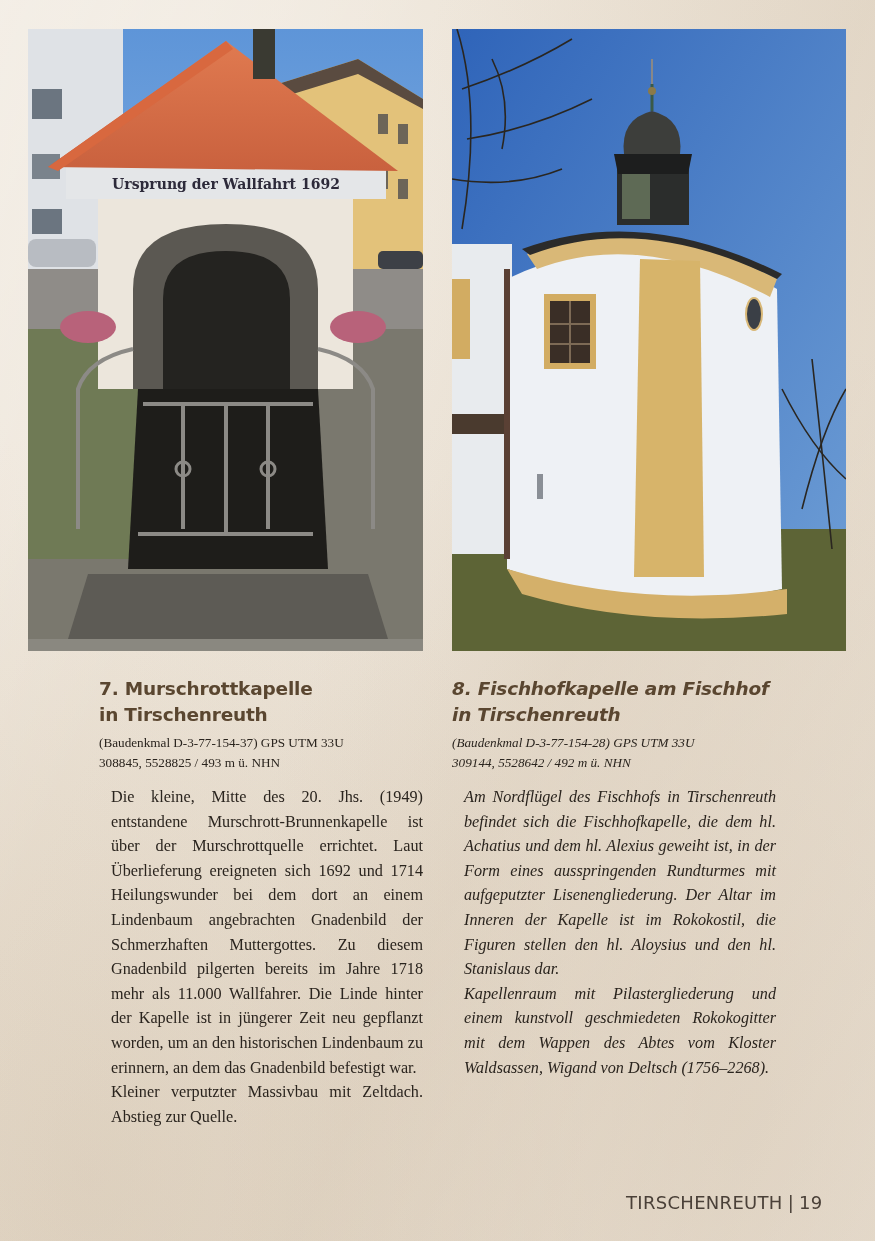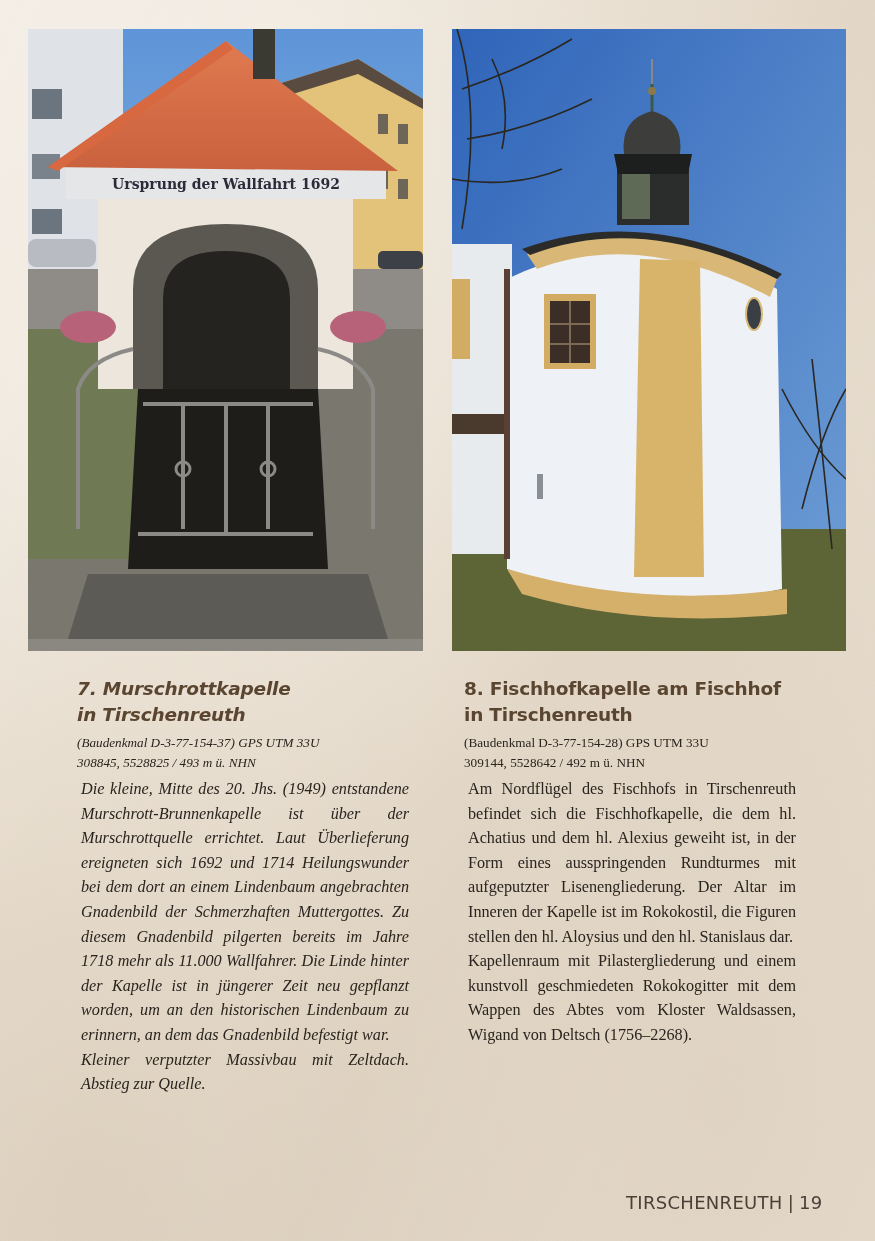--- a/index.html
+++ b/index.html
@@ -17,35 +17,35 @@
       pointer-events: none;
     }
     .photo {
       position: absolute; top: 29px; height: 622px; overflow: hidden;
     }
     .photo-left { left: 28px; width: 395px; }
     .photo-right { left: 452px; width: 394px; }
     .photo svg { display: block; width: 100%; height: 100%; }
 
     .col { position: absolute; top: 676px; width: 336px; color: #2a241e; }
-    .col-left { left: 77px; font-style: italic; }
-    .col-right { left: 464px; }
+    .col-left { left: 99px; }
+    .col-right { left: 452px; font-style: italic; }
     .title {
       font-family: "DejaVu Sans", sans-serif;
       font-size: 18.5px; line-height: 26px; color: #5a4630;
       letter-spacing: -0.2px; margin: 0;
     }
     .meta {
       font-family: "Liberation Serif", serif;
       font-size: 13.2px; line-height: 20px; color: #2a241e; margin: 5px 0 2px 0;
     }
     .body-text {
       font-family: "Liberation Serif", serif;
       font-size: 16.2px; line-height: 24.6px; color: #2a241e;
-      text-align: justify; hyphens: manual; margin: 4px;
+      text-align: justify; hyphens: manual; margin: 12px;
     }
     .body-text p { margin: 0; }
     .footer {
       position: absolute; left: 626px; top: 1192px;
       font-family: "DejaVu Sans", sans-serif; font-size: 18px; color: #4a4038;
       letter-spacing: 0.3px;
     }
     .footer .sep { margin: 0 5px; }
   </style>
 </head>

